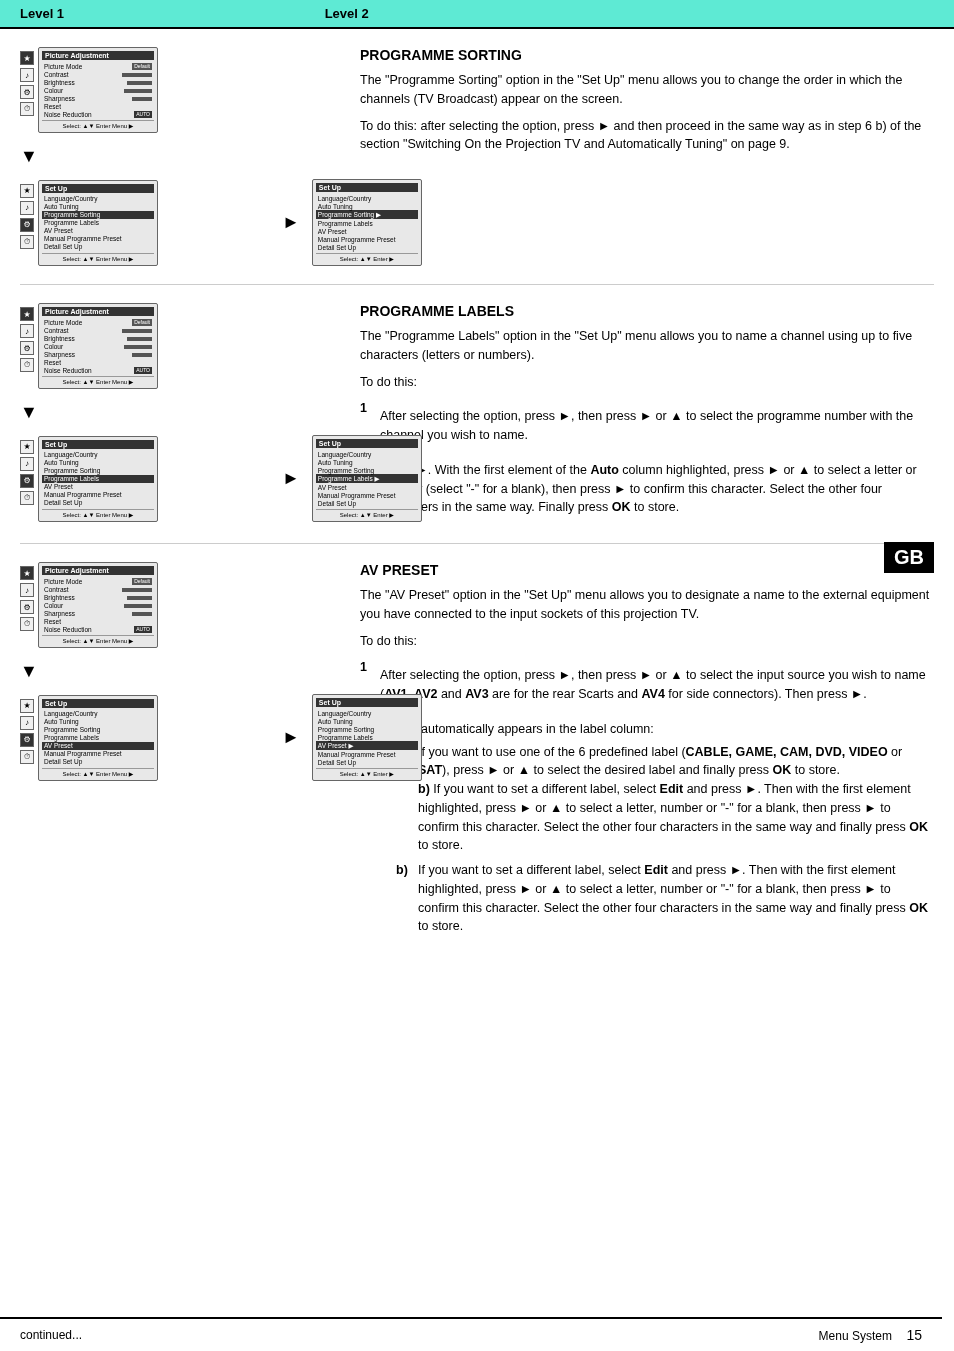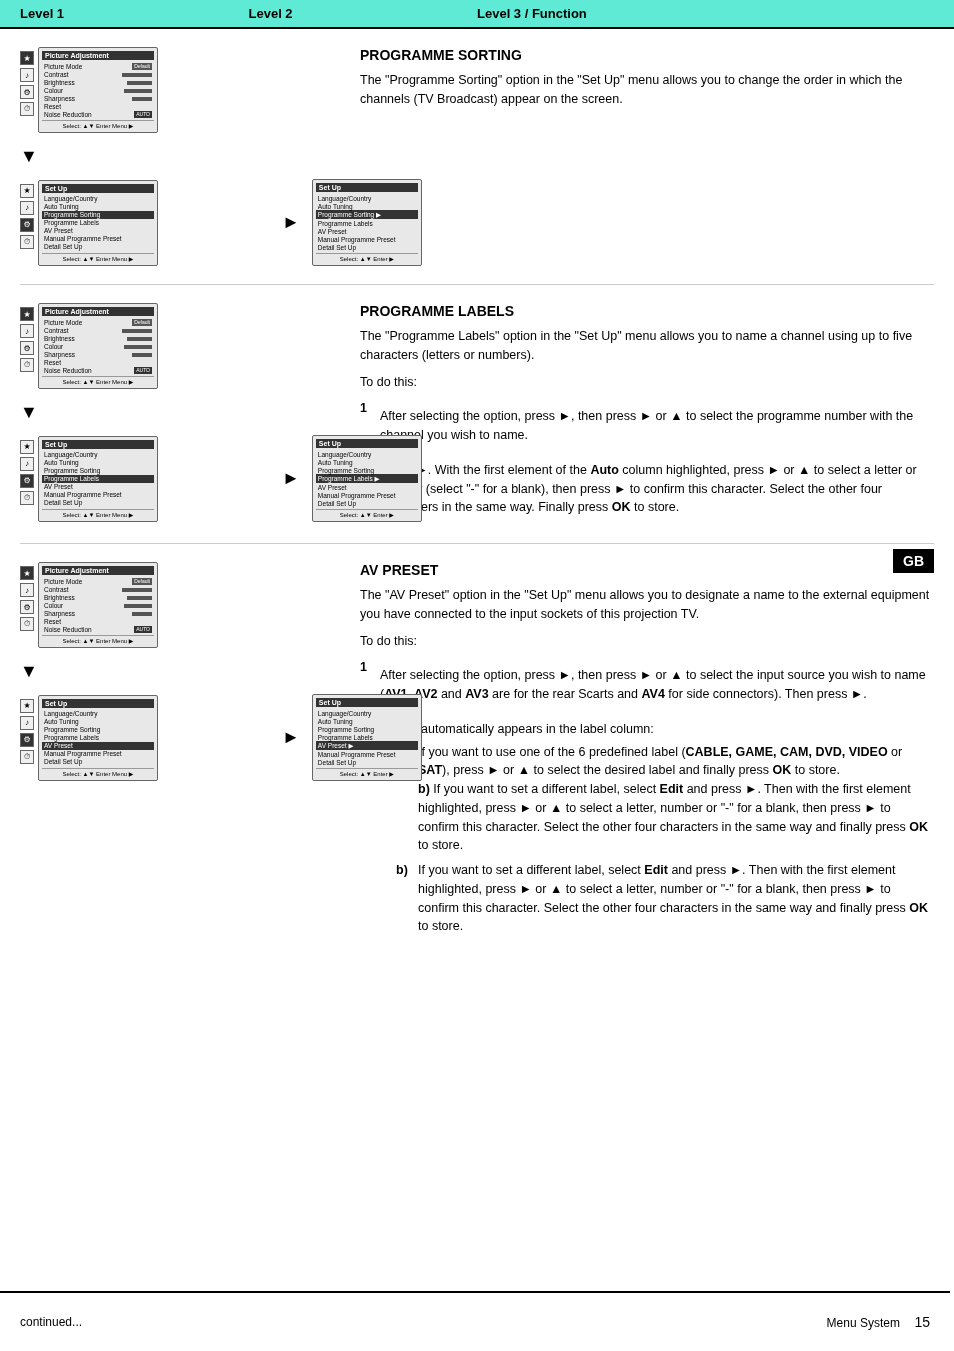--- a/index.html
+++ b/index.html
@@ -178,36 +178,36 @@
     .step-content { flex: 1; margin-top: 8px; }
     .bold { font-weight: bold; }
 
     
     .gb-badge {
       position: absolute;
       right: 20px;
       background: #000;
       color: #fff;
       font-weight: bold;
-      font-size: 14px;
+      font-size: 20px;
       padding: 4px 10px;
     }
 
     
     .footer {
       display: flex;
       justify-content: space-between;
       align-items: center;
       border-top: 2px solid #000;
-      padding: 21px 20px;
+      padding: 8px 20px;
       margin-top: 14px;
       position: absolute;
       bottom: 0;
       left: 0;
-      right: 4px;
+      right: 12px;
     }
     .footer-text {
       font-size: 12px;
     }
     .footer-page {
       font-size: 14px;
       font-weight: normal;
     }
 
     .sub-steps {
@@ -225,21 +225,20 @@
       font-weight: bold;
       min-width: 16px;
     }
   </style>
 </head>
 <body>
 
 <div class="header">
   <div class="header-col">Level 1</div>
   <div class="header-col">Level 2</div>
-  <div class="header-col">Level 3 / Function</div>
 </div>
 
 <div class="page-content">
 
   <div class="section">
     <div class="section-left">
 
       <div class="screen-with-icon">
         <div class="screen-icon">
           <div class="icon-box active">★</div>
@@ -311,20 +310,21 @@
           <div class="screen-row">AV Preset</div>
           <div class="screen-row">Manual Programme Preset</div>
           <div class="screen-row">Detail Set Up</div>
           <div class="screen-footer">Select: ▲▼  Enter ▶</div>
         </div>
       </div>
     </div>
     <div class="section-right">
       <div class="section-title">PROGRAMME SORTING</div>
       <p class="section-text">The "Programme Sorting" option in the "Set Up" menu allows you to change the order in which the channels (TV Broadcast) appear on the screen.</p>
+      <p class="section-text">To do this: after selecting the option, press ► and then proceed in the same way as in step 6 b) of the section "Switching On the Projection TV and Automatically Tuning" on page 9.</p>
     </div>
   </div>
 
   <div class="section" style="position:relative;">
     <div class="section-left">
 
       <div class="screen-with-icon">
         <div class="screen-icon">
           <div class="icon-box active">★</div>
           <div class="icon-box">♪</div>

